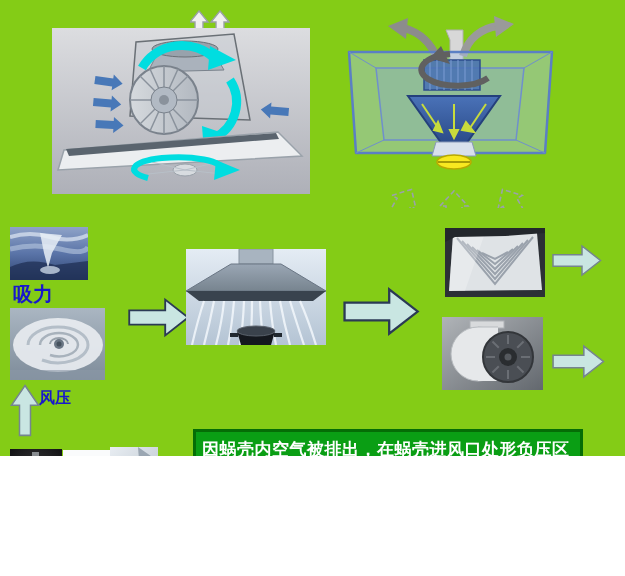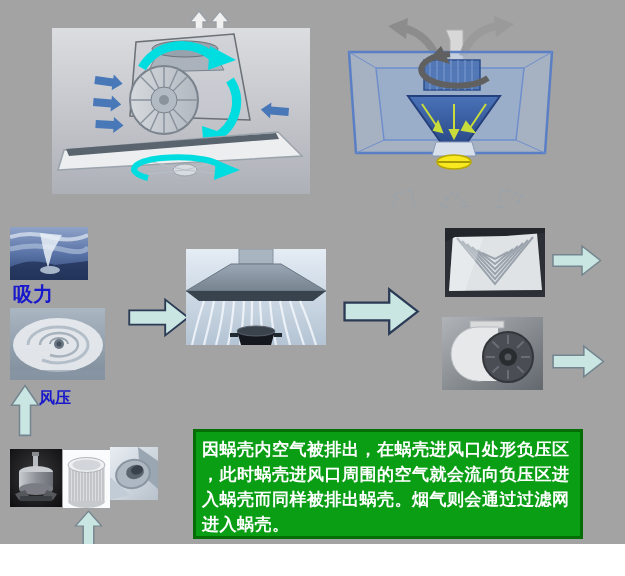--- a/index.html
+++ b/index.html
@@ -1,16 +1,16 @@
 <!DOCTYPE html>
 <html><head>
 <meta charset="utf-8">
 <style>
   html,body{margin:0;padding:0;background:#ffffff;}
-  #canvas{position:relative;width:625px;height:544px;background:#a3a3a3;overflow:hidden;
+  #canvas{position:relative;width:625px;height:456px;background:#84cc16;overflow:hidden;
           font-family:"DejaVu Sans",sans-serif;}
   .abs{position:absolute;}
   .blue-label{position:absolute;color:#1818cc;font-weight:bold;
               font-family:"DejaVu Sans",sans-serif;white-space:nowrap;}
   #suction-label{left:13px;top:281px;font-size:20px;}
   #wind-pressure-label{left:39px;top:388px;font-size:16px;}
   #smoke-intake-label{left:198px;top:353px;font-size:20px;}
   #power-on-label{left:42px;top:546px;font-size:22px;letter-spacing:2px;}
 
   #exhaust-up-arrows{left:190px;top:10px;width:40px;height:36px;}

